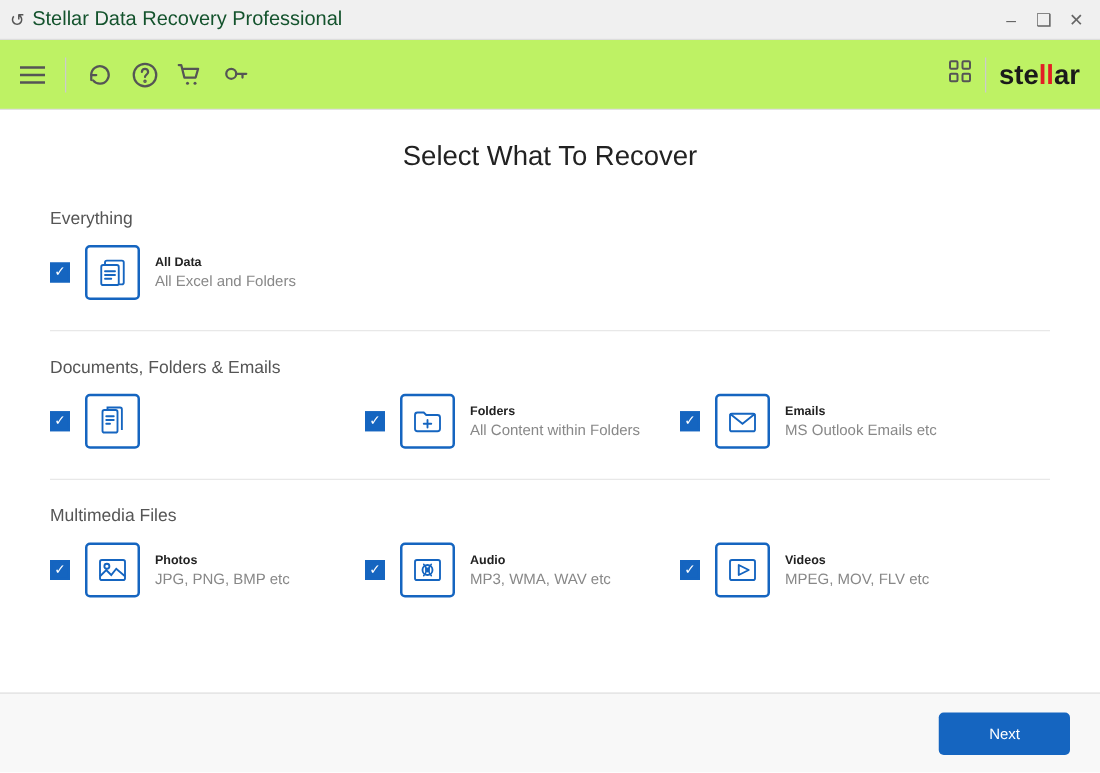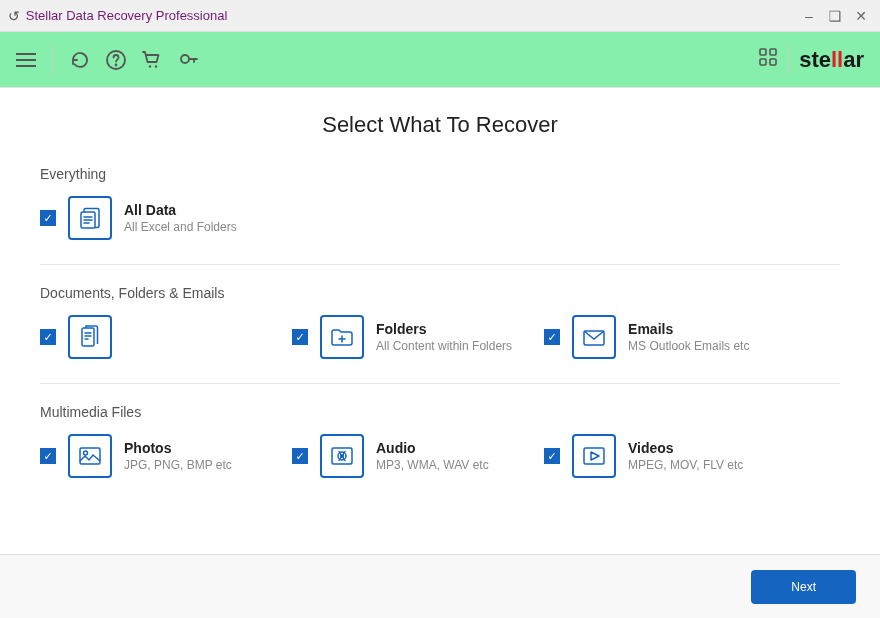--- a/index.html
+++ b/index.html
@@ -23,22 +23,22 @@
       padding: 0 8px;
       border-bottom: 1px solid #ddd;
       flex-shrink: 0;
     }
     .title-bar-left {
       display: flex;
       align-items: center;
       gap: 6px;
     }
     .title-bar-title {
-      font-size: 13px;
-      color: #701a75;
+      font-size: 16px;
+      color: #14532d;
     }
     .title-bar-controls {
       display: flex;
       gap: 4px;
     }
     .title-btn {
       width: 22px;
       height: 22px;
       background: none;
       border: none;
@@ -46,21 +46,21 @@
       display: flex;
       align-items: center;
       justify-content: center;
       font-size: 14px;
       color: #666;
     }
 
     
     .toolbar {
       height: 56px;
-      background: #86efac;
+      background: #bef264;
       border-bottom: 1px solid #e0e0e0;
       display: flex;
       align-items: center;
       justify-content: space-between;
       padding: 0 16px;
       flex-shrink: 0;
     }
     .toolbar-left {
       display: flex;
       align-items: center;
@@ -165,21 +165,21 @@
     }
     .icon-box svg {
       width: 26px;
       height: 26px;
       stroke: #1565c0;
       fill: none;
       stroke-width: 1.5;
     }
     .option-text {}
     .option-name {
-      font-size: 14px;
+      font-size: 10px;
       font-weight: 600;
       color: #222;
     }
     .option-desc {
       font-size: 12px;
       color: #888;
       margin-top: 2px;
     }
 
     

